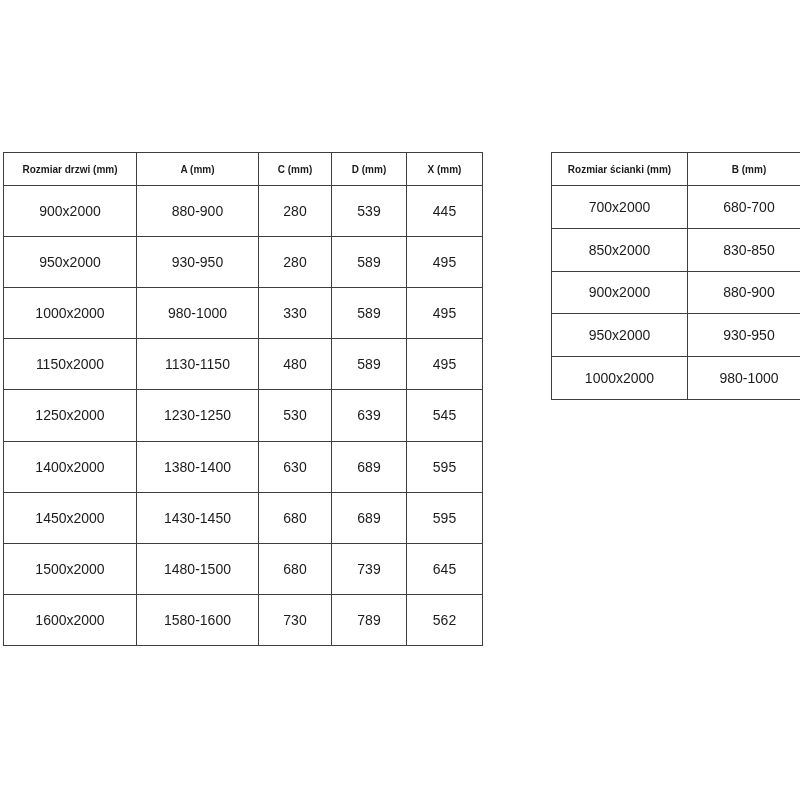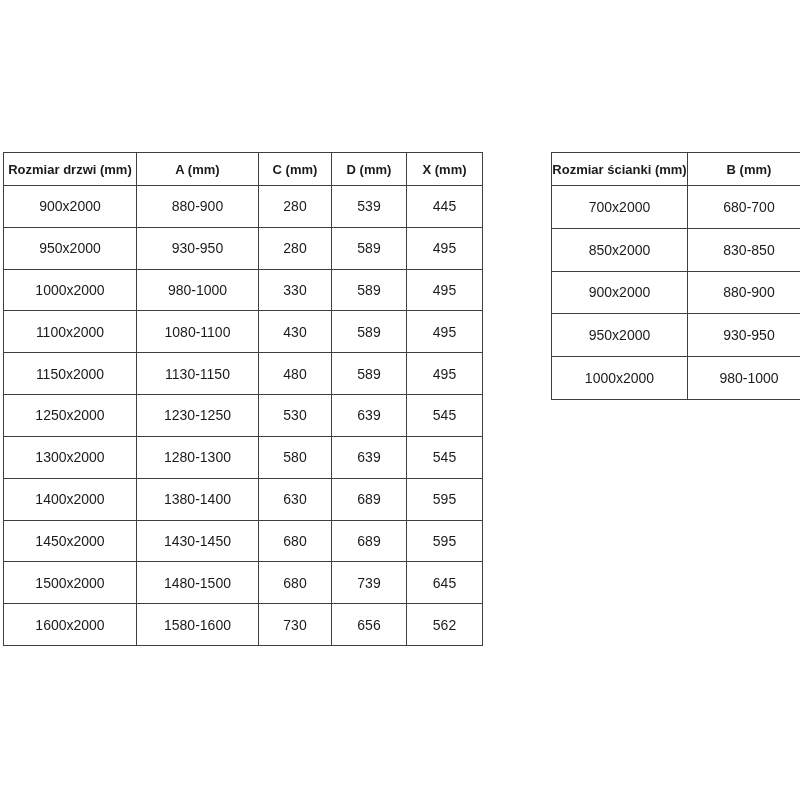--- a/index.html
+++ b/index.html
@@ -30,21 +30,21 @@
     border: 1px solid #3f3f3f;
     text-align: center;
     vertical-align: middle;
     padding: 0;
     color: #1b1b1b;
     white-space: nowrap;
     overflow: hidden;
   }
   table.spec-table th {
     font-weight: bold;
-    font-size: 13px;
+    font-size: 10px;
     height: 32px;
   }
   table.spec-table td {
     font-size: 14px;
   }
   
   .doors { left: 3px; top: 152px; width: 479px; height: 494px; }
   .doors col:nth-child(1) { width: 133px; }
   .doors col:nth-child(2) { width: 122px; }
   .doors col:nth-child(3) { width: 73px; }
@@ -92,44 +92,30 @@
           <td>495</td>
         </tr>
         <tr>
           <td>1000x2000</td>
           <td>980-1000</td>
           <td>330</td>
           <td>589</td>
           <td>495</td>
         </tr>
         <tr>
-          <td>1100x2000</td>
-          <td>1080-1100</td>
-          <td>430</td>
-          <td>589</td>
-          <td>495</td>
-        </tr>
-        <tr>
           <td>1150x2000</td>
           <td>1130-1150</td>
           <td>480</td>
           <td>589</td>
           <td>495</td>
         </tr>
         <tr>
           <td>1250x2000</td>
           <td>1230-1250</td>
           <td>530</td>
-          <td>639</td>
-          <td>545</td>
-        </tr>
-        <tr>
-          <td>1300x2000</td>
-          <td>1280-1300</td>
-          <td>580</td>
           <td>639</td>
           <td>545</td>
         </tr>
         <tr>
           <td>1400x2000</td>
           <td>1380-1400</td>
           <td>630</td>
           <td>689</td>
           <td>595</td>
         </tr>
@@ -144,21 +130,21 @@
           <td>1500x2000</td>
           <td>1480-1500</td>
           <td>680</td>
           <td>739</td>
           <td>645</td>
         </tr>
         <tr>
           <td>1600x2000</td>
           <td>1580-1600</td>
           <td>730</td>
-          <td>656</td>
+          <td>789</td>
           <td>562</td>
         </tr>
       </tbody>
     </table>
   <table class="spec-table walls">
       <colgroup>
         <col>
         <col>
       </colgroup>
       <thead>

